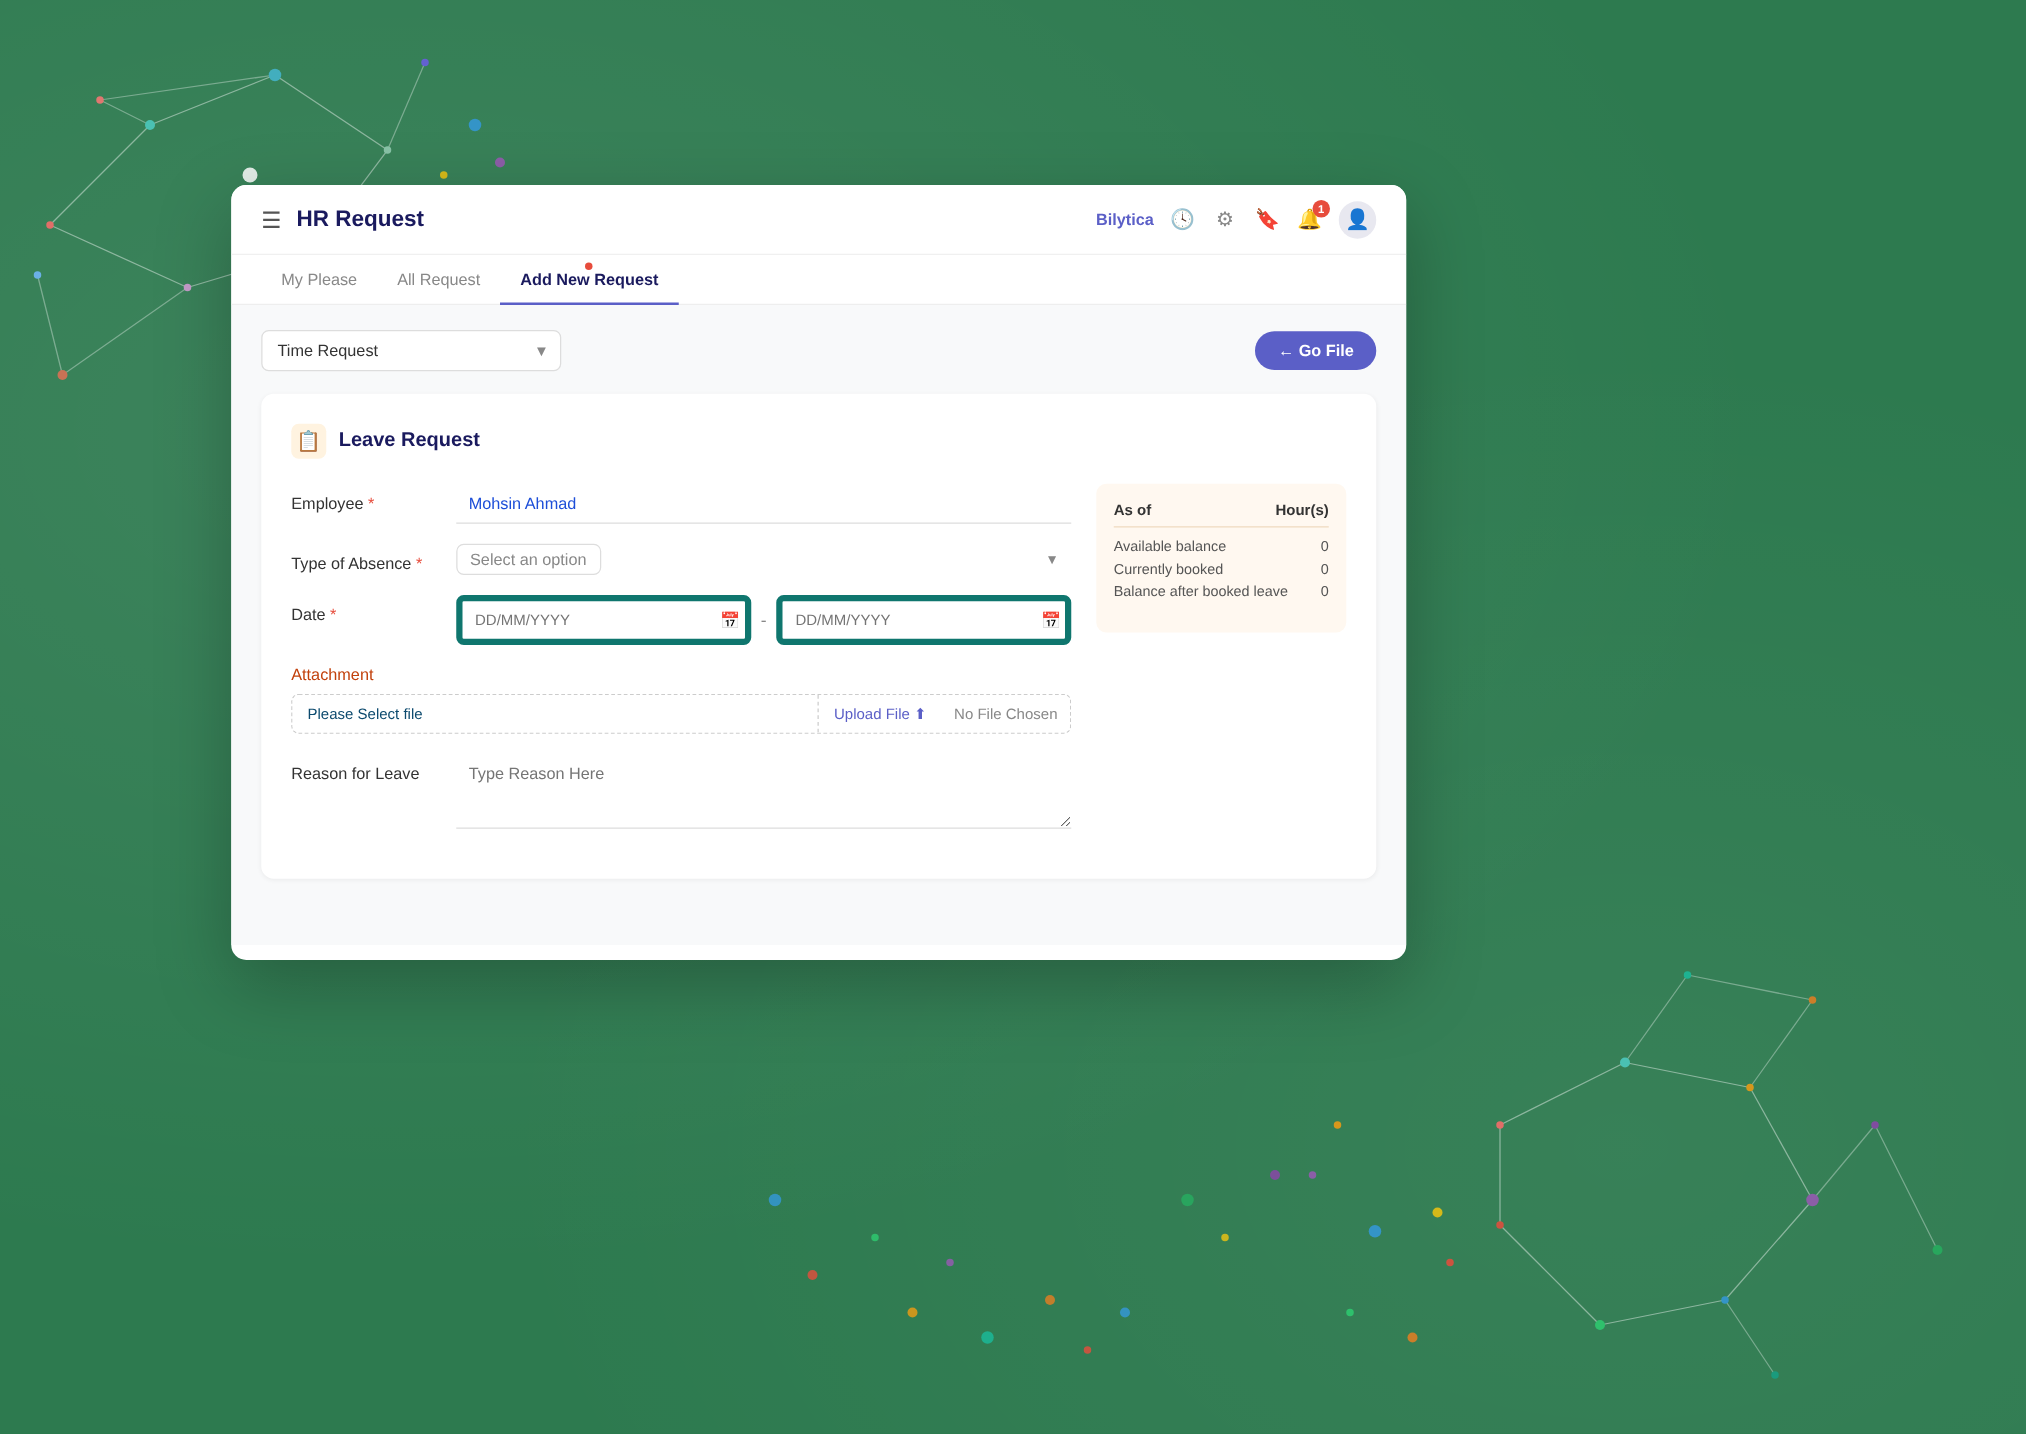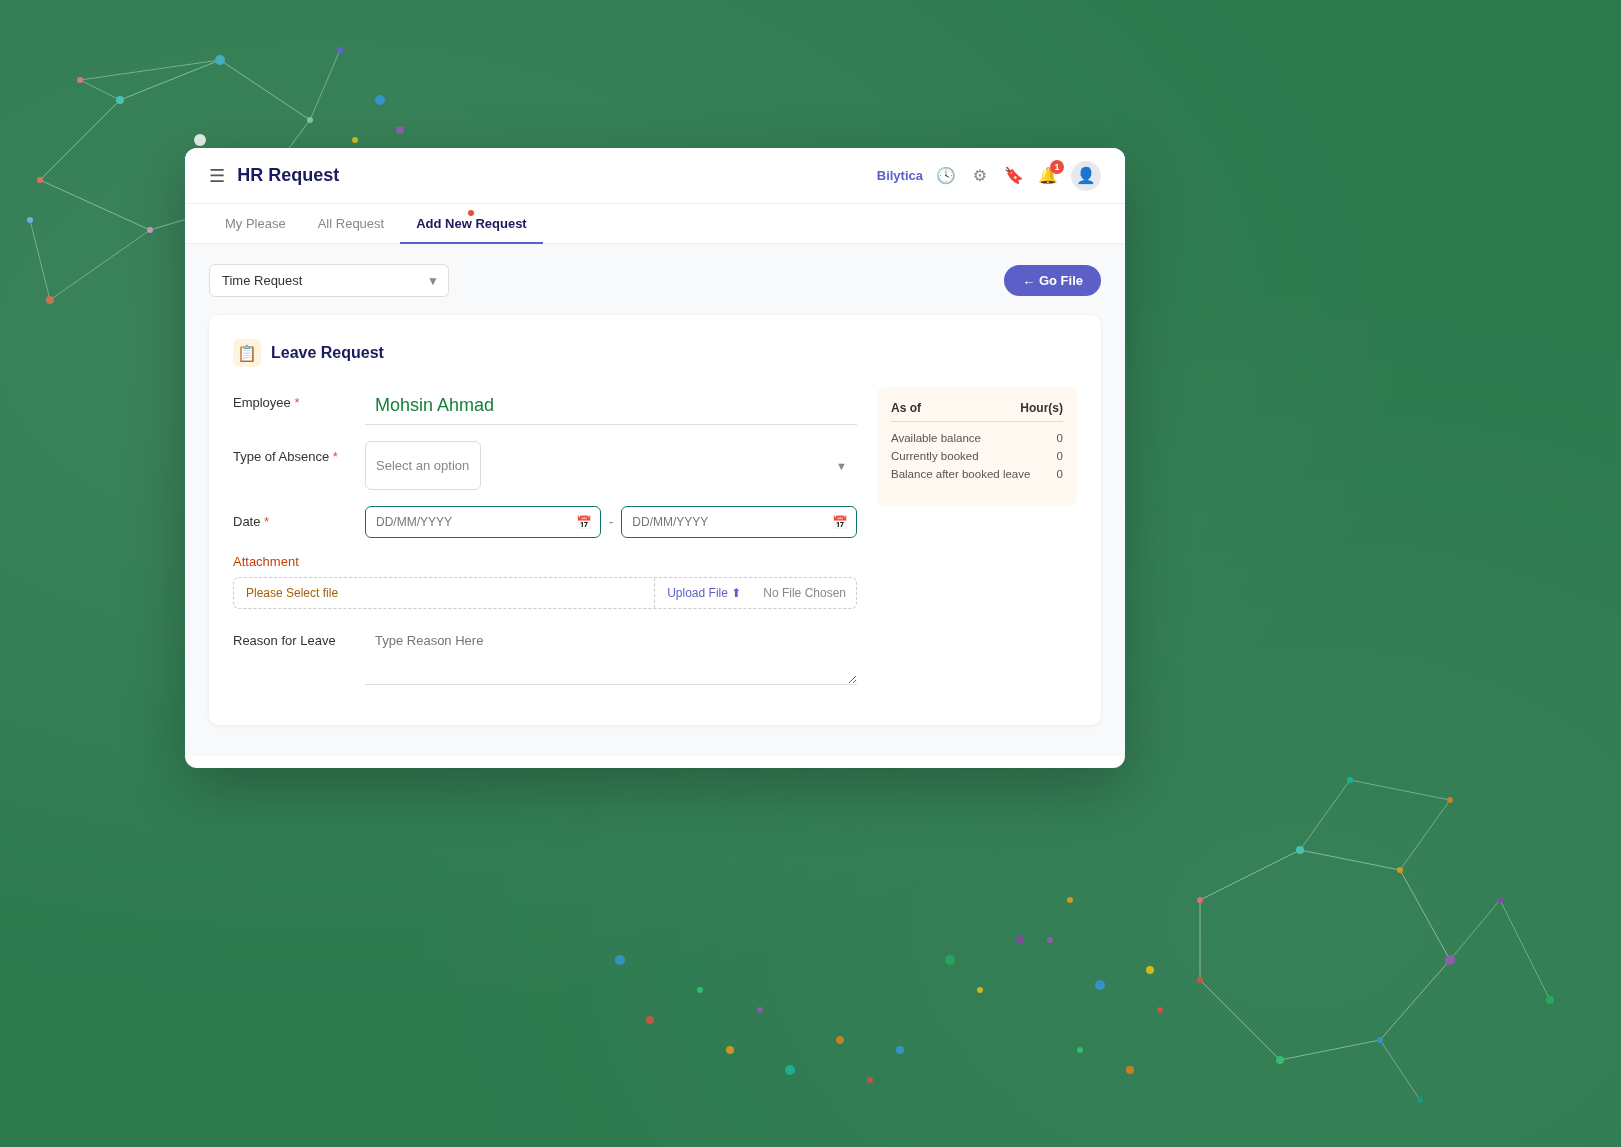--- a/index.html
+++ b/index.html
@@ -249,28 +249,28 @@
       flex-shrink: 0;
     }
     .required-star {
       color: #e74c3c;
     }
     .form-input {
       flex: 1;
       padding: 8px 10px;
       border: none;
       border-bottom: 1px solid #ddd;
-      font-size: 18px;
-      color: #15803d;
+      font-size: 13px;
+      color: #1d4ed8;
       outline: none;
       background: transparent;
     }
     .form-select {
       flex: 1;
-      padding: 16px 10px;
+      padding: 4px 10px;
       border: 1px solid #ddd;
       border-radius: 6px;
       font-size: 13px;
       color: #888;
       background: #fff;
       appearance: none;
       cursor: pointer;
       outline: none;
     }
     .form-select-wrapper {
@@ -294,21 +294,21 @@
       gap: 8px;
       flex: 1;
     }
     .date-input-wrapper {
       position: relative;
       flex: 1;
     }
     .date-input {
       width: 100%;
       padding: 8px 30px 8px 10px;
-      border: 1px solid #0f766e;
+      border: 5px solid #0f766e;
       border-radius: 6px;
       font-size: 12px;
       color: #0f766e;
       outline: none;
       background: #fff;
     }
     .date-icon {
       position: absolute;
       right: 8px;
       top: 50%;
@@ -363,21 +363,21 @@
       display: flex;
       align-items: center;
       border: 1px dashed #ccc;
       border-radius: 6px;
       overflow: hidden;
     }
     .attachment-placeholder {
       flex: 1;
       padding: 8px 12px;
       font-size: 12px;
-      color: #a16207;
+      color: #0c4a6e;
     }
     .upload-btn {
       padding: 8px 12px;
       background: transparent;
       border: none;
       border-left: 1px dashed #ccc;
       font-size: 12px;
       color: #5b5fc7;
       cursor: pointer;
       display: flex;

